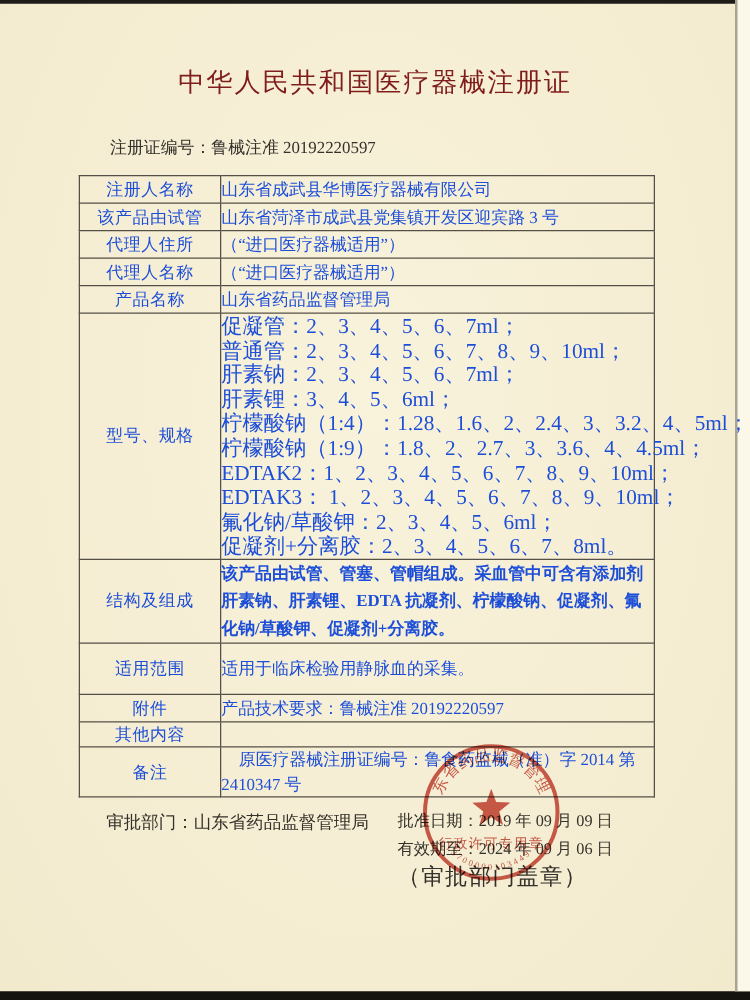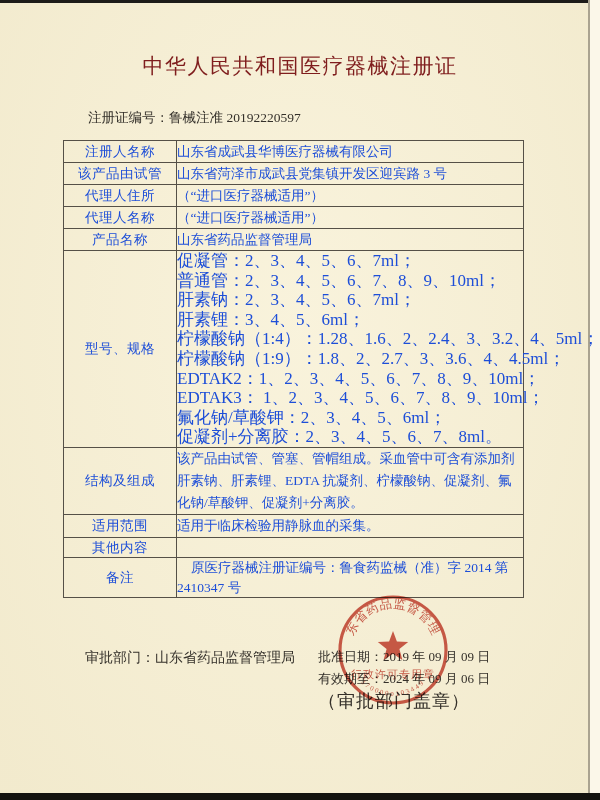--- a/index.html
+++ b/index.html
@@ -26,26 +26,26 @@
     position:absolute;left:63px;top:140px;width:461px;
     border-collapse:collapse;table-layout:fixed;
     font-size:13.5px;color:#1d4ed8;
   }
   table.cert td{border:1px solid #555047;padding:0;}
   td.lbl{width:112px;text-align:center;vertical-align:middle;letter-spacing:.5px;}
   td.val{padding:0 7px;vertical-align:middle;}
   tr.r-std{height:22px;}
   tr.r-model{height:197px;}
   tr.r-struct{height:66px;}
-  tr.r-scope{height:23px;}
+  tr.r-scope{height:41px;}
   tr.r-attach{height:22px;}
   tr.r-other{height:20px;}
   tr.r-remark{height:40px;}
   .model-line{height:19.6px;line-height:19.6px;white-space:nowrap;font-size:17px;}
-  .struct-text{line-height:22px;}
+  .struct-text{line-height:22px;font-weight:bold;}
   .remark-text{line-height:19.5px;text-indent:14px;}
   .val-nowrap{white-space:nowrap;}
   .footer-dept{position:absolute;left:85px;top:649px;font-size:14px;white-space:nowrap;text-align:center;}
   .footer-right{position:absolute;left:318px;top:648px;font-size:13px;}
   .footer-right div{height:22px;line-height:18px;white-space:nowrap;}
   .seal-note{font-size:18px;letter-spacing:1px;}
   .stamp{
     position:absolute;left:328px;top:585px;width:130px;height:130px;
     opacity:.82;mix-blend-mode:multiply;pointer-events:none;
   }
@@ -104,20 +104,24 @@
   <tr class="r-struct">
     <td class="lbl">结构及组成</td>
     <td class="val">
           <div class="struct-text">该产品由试管、管塞、管帽组成。采血管中可含有添加剂肝素钠、肝素锂、EDTA 抗凝剂、柠檬酸钠、促凝剂、氟化钠/草酸钾、促凝剂+分离胶。</div>
         </td>
   </tr>
   <tr class="r-scope">
     <td class="lbl">适用范围</td>
     <td class="val val-nowrap">适用于临床检验用静脉血的采集。</td>
   </tr>
+  <tr class="r-attach">
+    <td class="lbl">附件</td>
+    <td class="val val-nowrap">产品技术要求：鲁械注准 20192220597</td>
+  </tr>
   <tr class="r-other">
     <td class="lbl">其他内容</td>
     <td class="val"></td>
   </tr>
   <tr class="r-remark">
     <td class="lbl">备注</td>
     <td class="val">
           <div class="remark-text">原医疗器械注册证编号：鲁食药监械（准）字 2014 第 2410347 号</div>
         </td>
   </tr>

